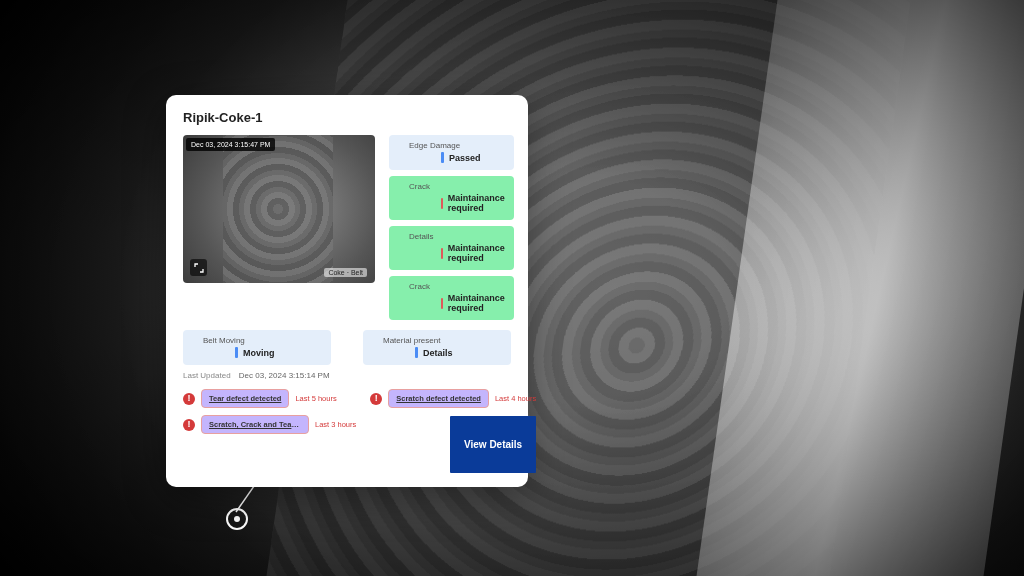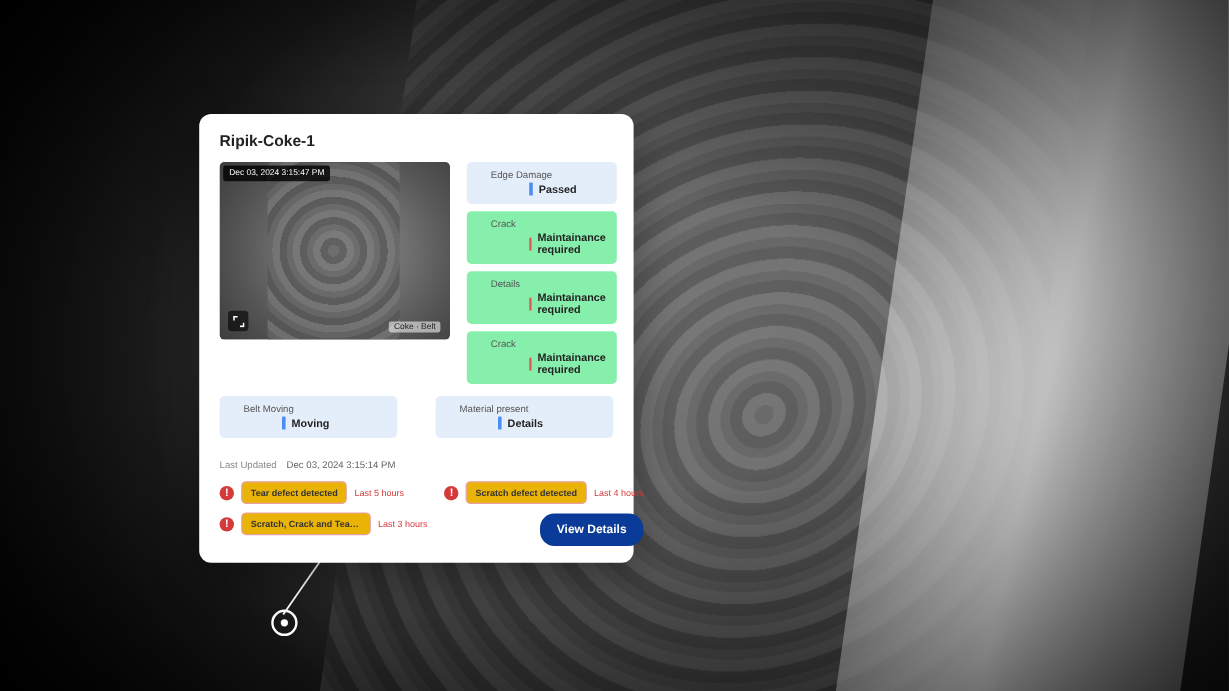--- a/index.html
+++ b/index.html
@@ -173,21 +173,21 @@
     height: 11px;
     border-radius: 1px;
     background: #4b8cf5;
   }
   .warn .status-bar { background: #e05a5a; }
 
   .grid-bottom { display: flex; gap: 32px; margin-top: 10px; }
   .grid-bottom .status-row { flex: 1; }
 
   .meta {
-    margin-top: 18px;
+    margin-top: 6px;
     font-size: 8px;
     color: #888;
   }
   .meta span.val { margin-left: 6px; color: #666; }
 
   .alerts {
     margin-top: 9px;
     display: flex;
     gap: 14px;
   }
@@ -206,43 +206,44 @@
     color: #fff; font-size: 9px; font-weight: 700;
     line-height: 1;
   }
   .alert-pill {
     border: 1px solid #e8a0a0;
     border-radius: 4px;
     padding: 4px 7px;
     font-size: 7.5px;
     font-weight: 600;
     color: #333;
-    background: #eab308;
+    background: #c4b5fd;
     white-space: nowrap;
     overflow: hidden;
     text-overflow: ellipsis;
     max-width: 108px;
+    text-decoration: underline;
   }
   .alert-time {
     font-size: 7.5px;
     color: #d43a3a;
     white-space: nowrap;
   }
 
   .actions {
     display: flex;
     justify-content: flex-end;
     margin-top: 8px;
   }
   .btn-primary {
     background: #0a3b99;
     color: #fff;
     border: none;
-    border-radius: 12px;
-    padding: 8px 14px;
+    border-radius: 1px;
+    padding: 23px 14px;
     font-size: 10px;
     font-weight: 600;
     cursor: pointer;
   }
   .right-side { flex: 1; display: flex; flex-direction: column; }
 </style>
 </head>
 <body>
 
 <div class="bg-feed"></div>

